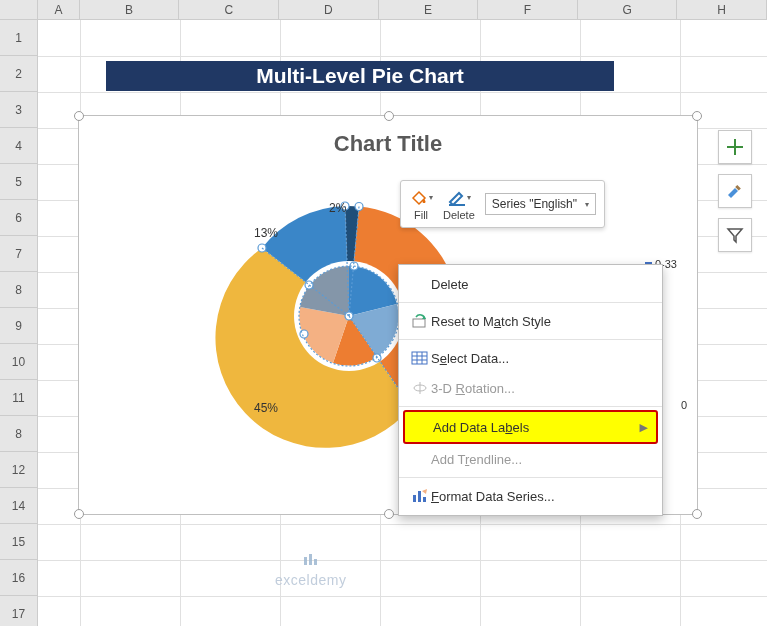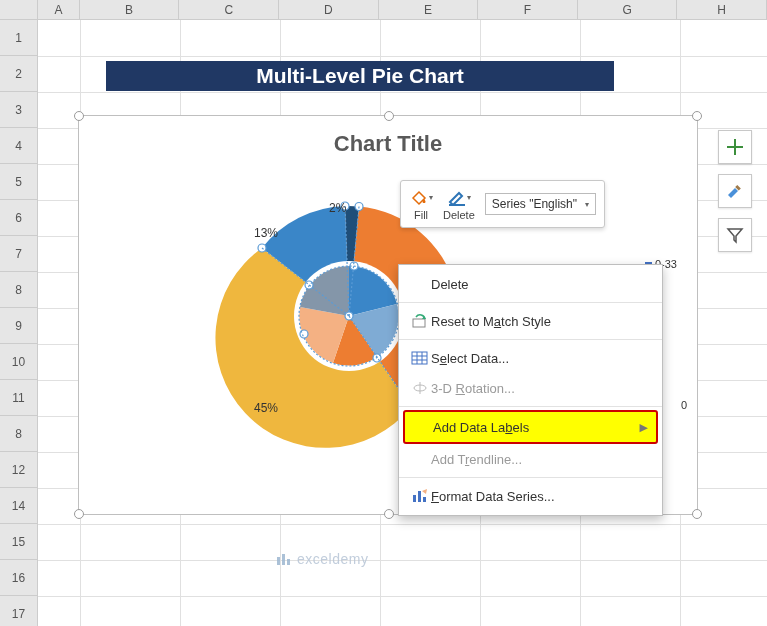--- a/index.html
+++ b/index.html
@@ -246,20 +246,21 @@
     position: absolute;
     top: 550px;
     left: 275px;
     font-size: 14px;
     color: #b7c5d6;
     display: flex;
     align-items: center;
     gap: 4px;
     opacity: 0.85;
     letter-spacing: 0.5px;
+    flex-direction: column;
   }
   .legend-40 {
     position: absolute;
     font-size: 11px;
     color: #333;
   }
 </style>
 </head>
 <body>
 

